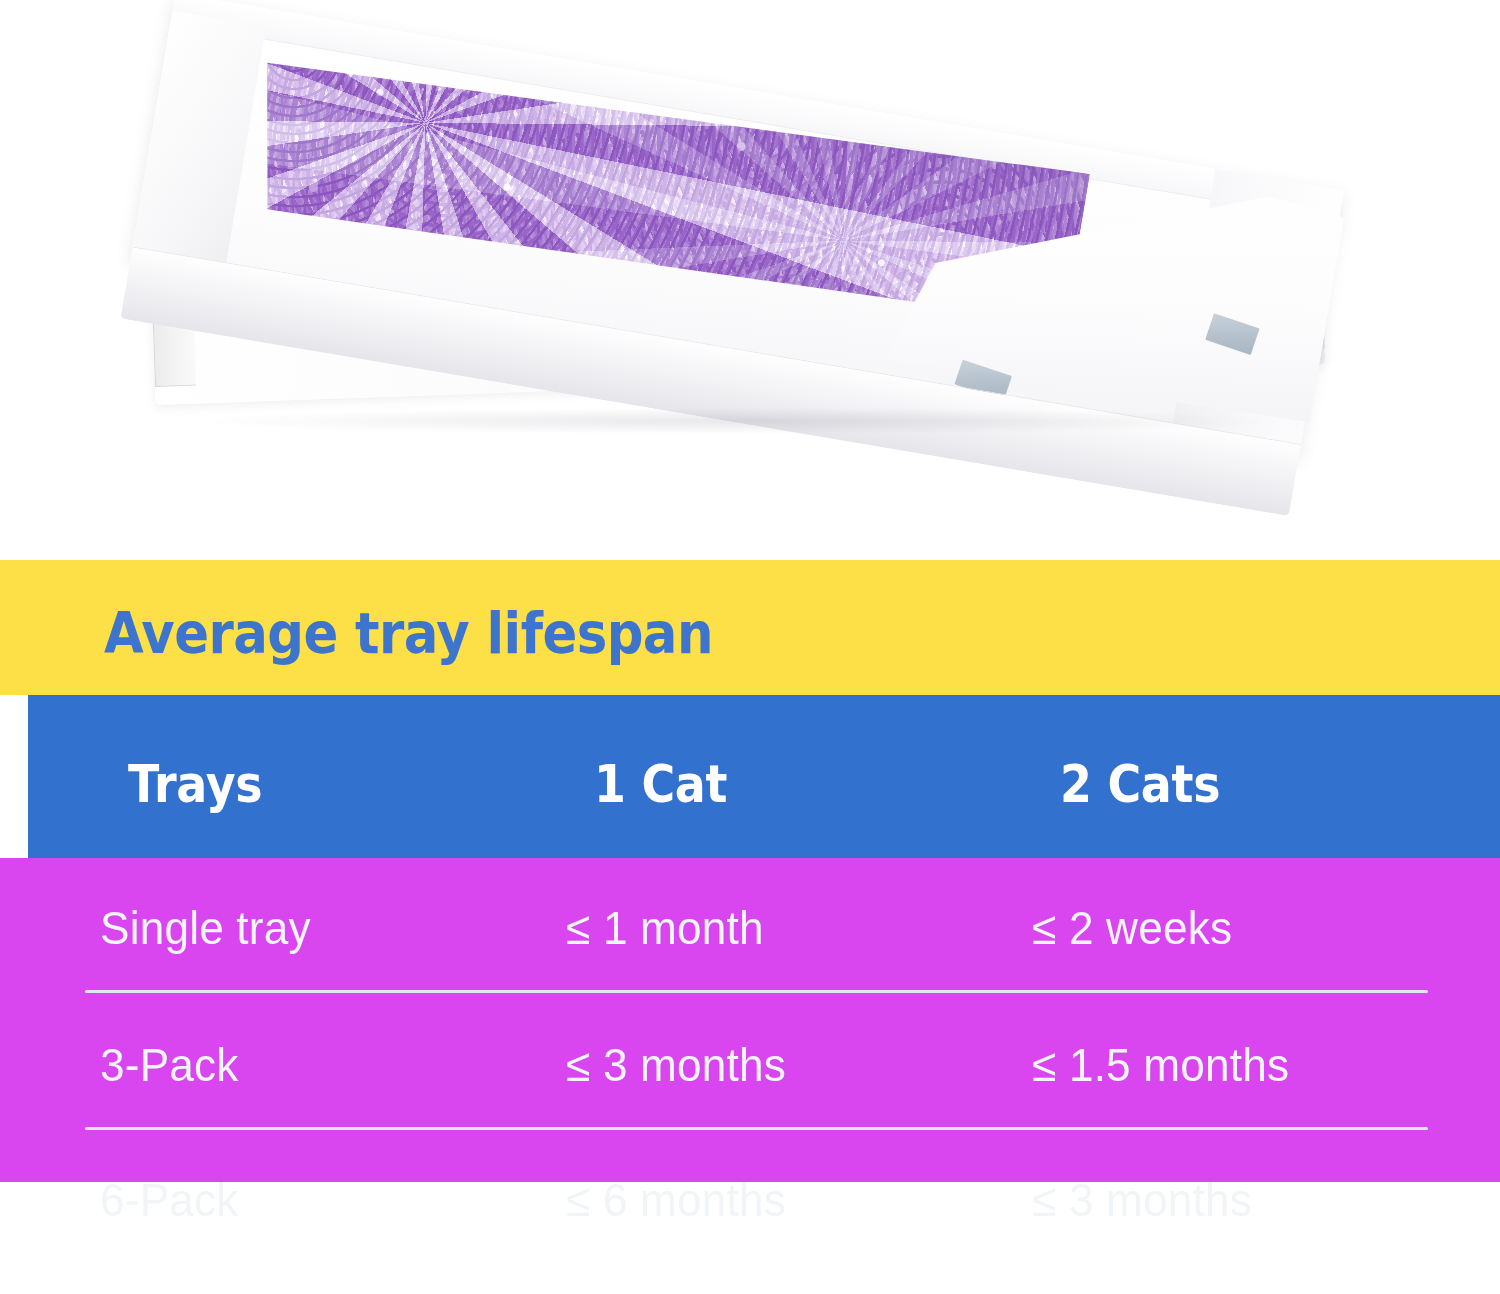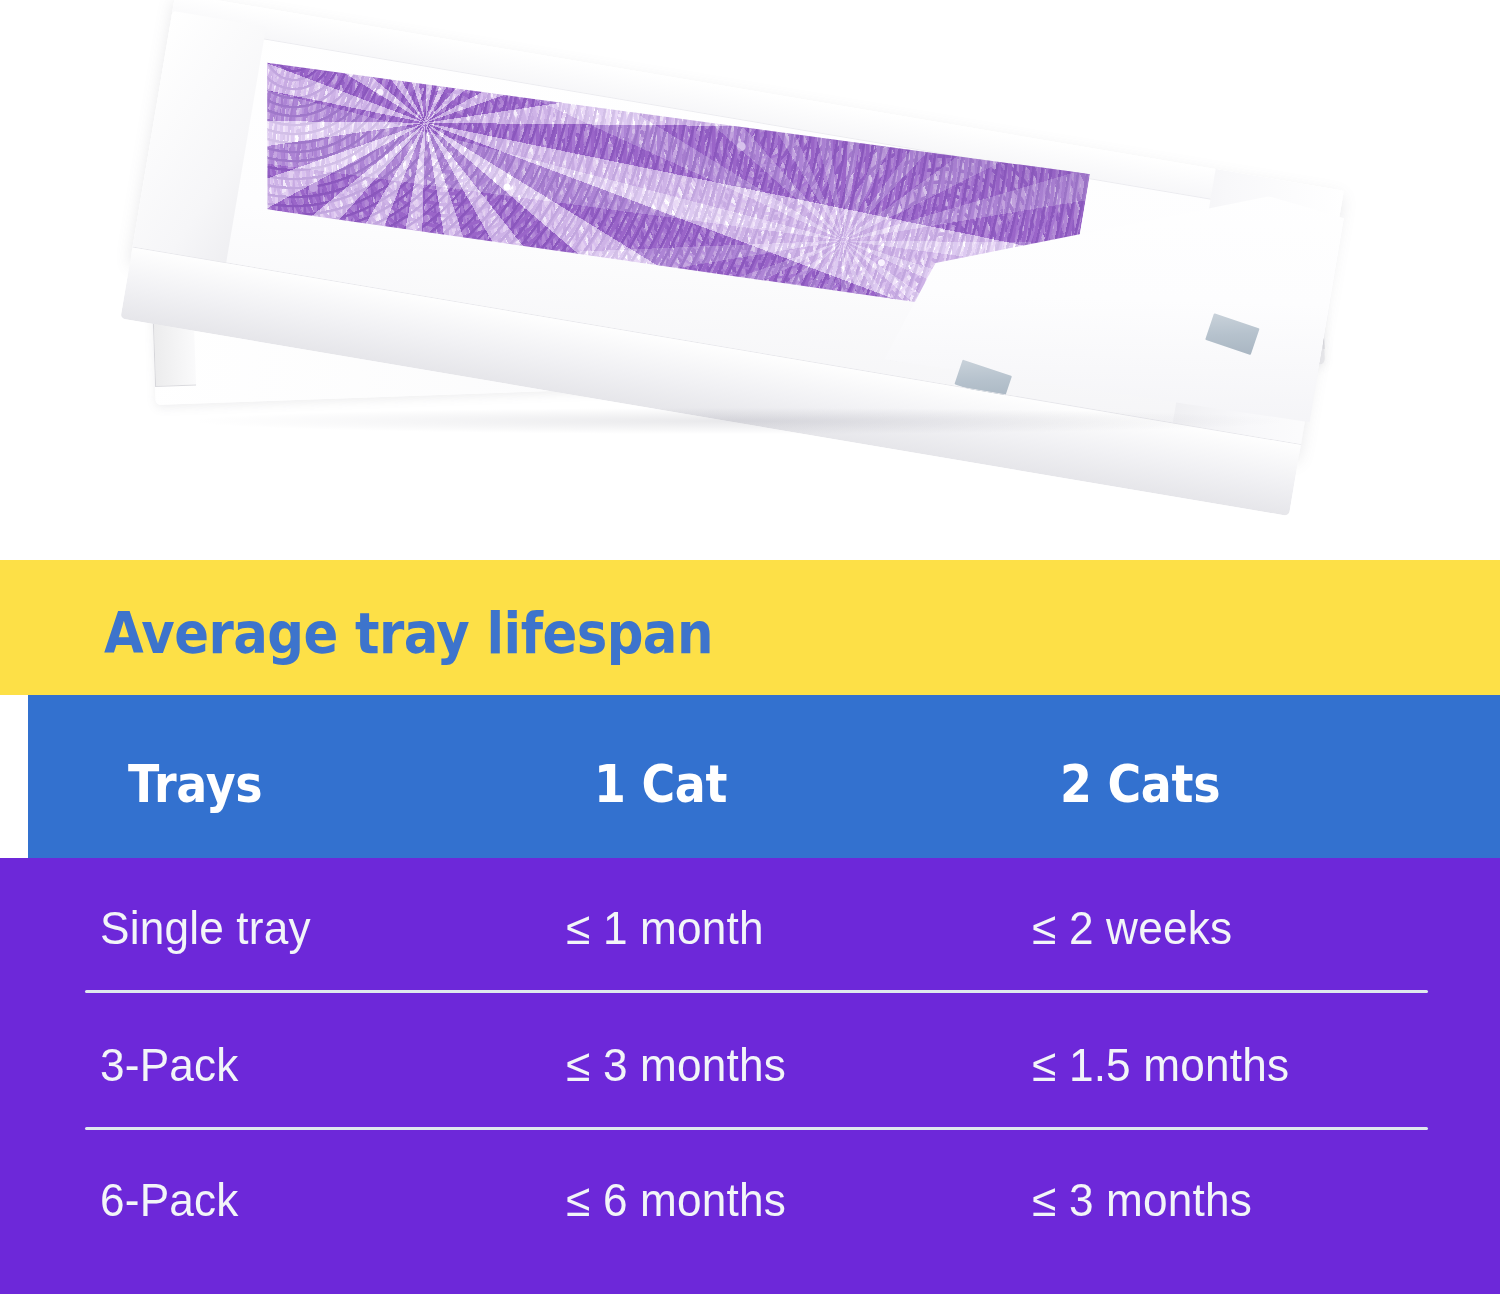--- a/index.html
+++ b/index.html
@@ -226,22 +226,22 @@
     left: 0; top: 0;
     width: 1500px;
     height: 163px;
     background: #3371cf;
     margin-left: 28px;
   }
   .table-body {
     position: absolute;
     left: 0; top: 163px;
     width: 1500px;
-    height: 436px;
-    background: #6d28d9;
+    height: 324px;
+    background: #d946ef;
   }
 
   .cell {
     position: absolute;
     white-space: nowrap;
   }
   .col-1 { left: 100px; }
   .col-2 { left: 566px; }
   .col-3 { left: 1032px; }
 

